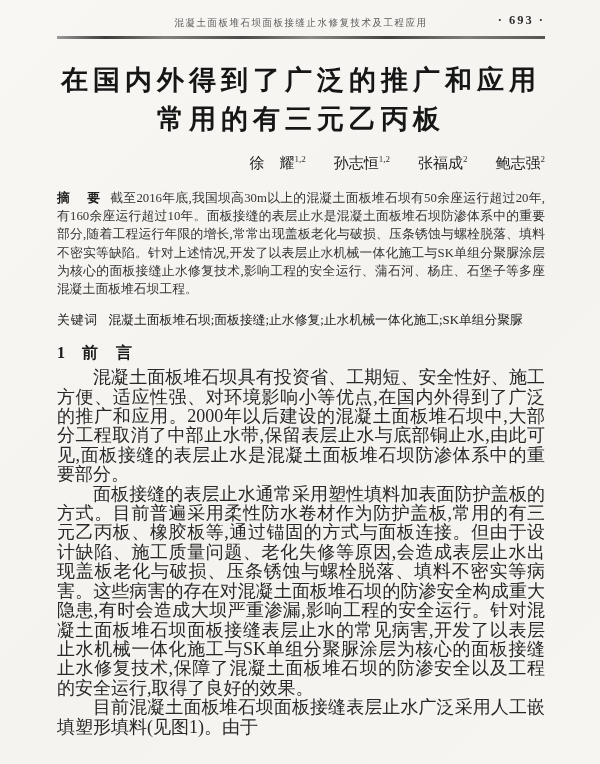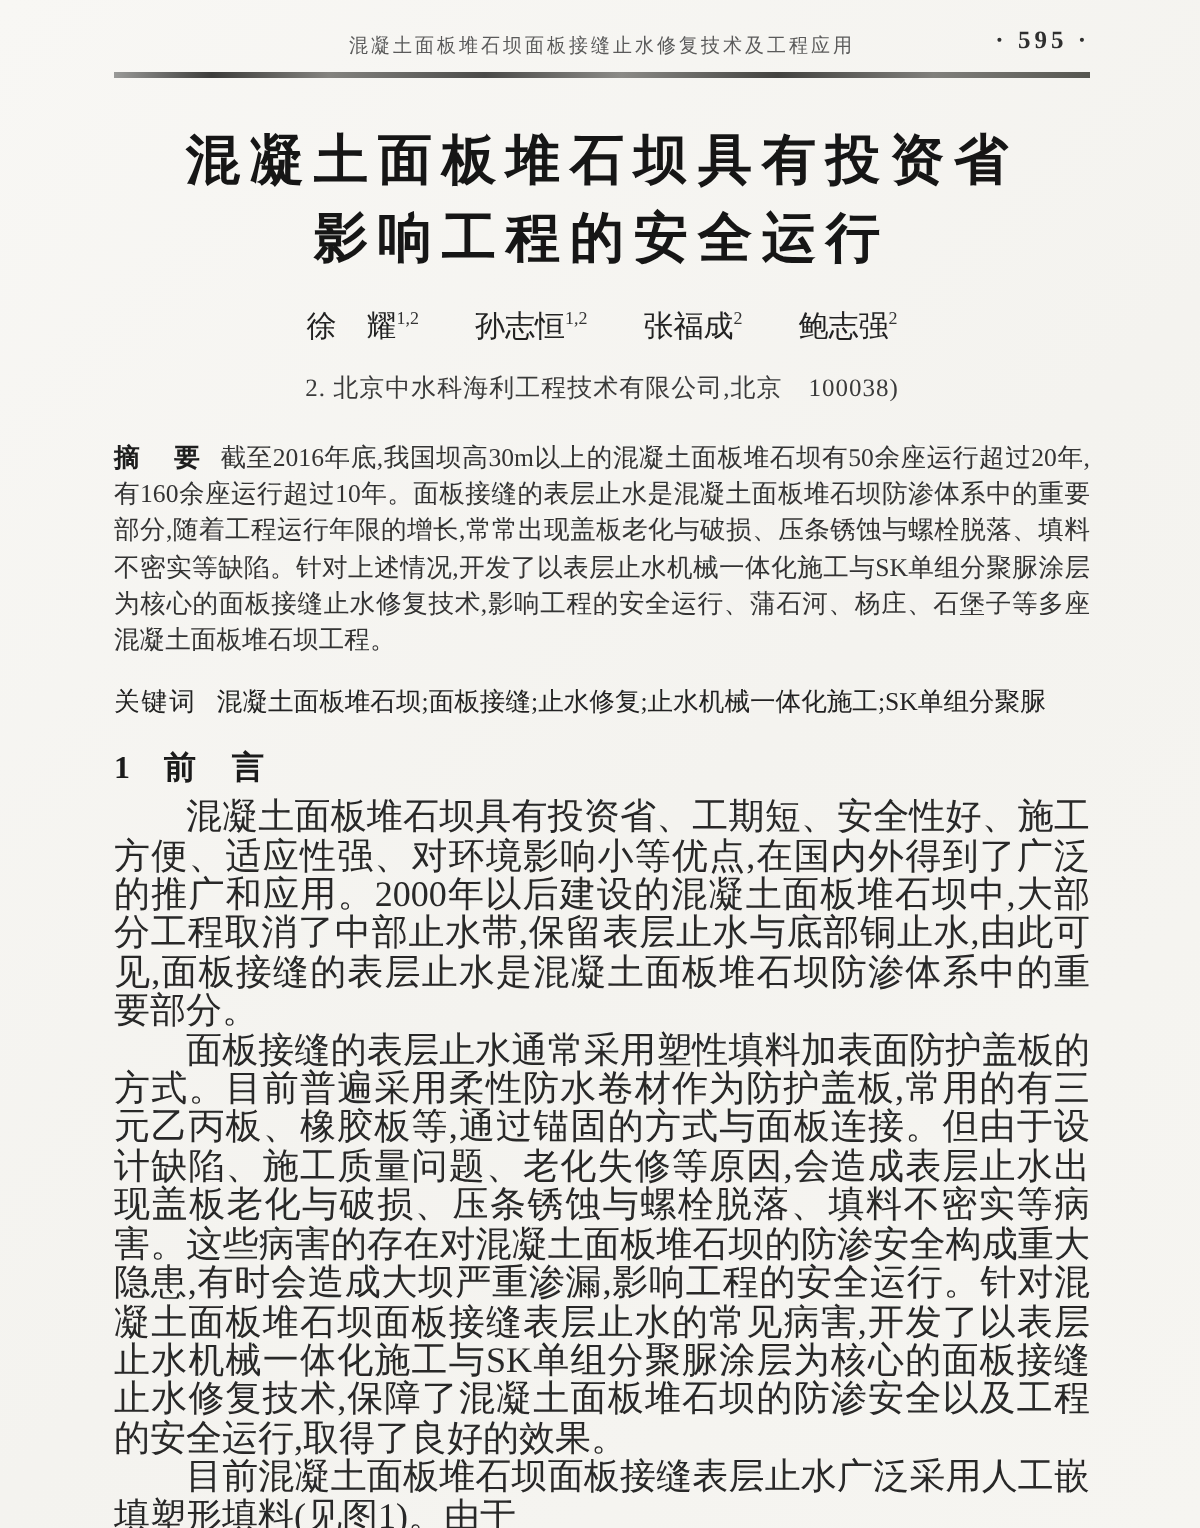--- a/index.html
+++ b/index.html
@@ -35,21 +35,21 @@
   }
   .title{
     margin:22px 0 0 0;
     text-align:center;
     font-size:27px;line-height:39px;
     font-weight:bold;color:#161616;
     letter-spacing:5px;
   }
   .authors{
     margin-top:15px;
-    display:flex;justify-content:center;align-items:flex-start;gap:28px;
+    display:flex;justify-content:flex-end;align-items:flex-start;gap:28px;
     font-size:15px;color:#222;
   }
   .authors .author sup{font-size:9px;letter-spacing:0;color:#333;}
   .affiliations{
     margin-top:11px;text-align:center;
     font-size:12.5px;line-height:20px;color:#3a3a3a;letter-spacing:0.5px;
   }
   .abstract{
     margin-top:16px;
     font-size:12.8px;line-height:18.2px;
@@ -74,38 +74,37 @@
     color:#282828;
   }
 </style>
 </head>
 <body>
 
 <div class="page">
 
   <div class="running-head">
     <span class="rh-text">混凝土面板堆石坝面板接缝止水修复技术及工程应用</span>
-    <span class="rh-page">· 595 ·</span>
+    <span class="rh-page">· 693 ·</span>
   </div>
   <hr class="head-rule">
 
   <h1 class="title">
-    <span>混凝土面板堆石坝具有投资省</span><br>
-    <span>影响工程的安全运行</span>
+    <span>在国内外得到了广泛的推广和应用</span><br>
+    <span>常用的有三元乙丙板</span>
   </h1>
 
   <div class="authors">
     <span class="author"><span>徐　耀</span><sup>1,2</sup></span>
     <span class="author"><span>孙志恒</span><sup>1,2</sup></span>
     <span class="author"><span>张福成</span><sup>2</sup></span>
     <span class="author"><span>鲍志强</span><sup>2</sup></span>
   </div>
 
   <div class="affiliations">
-    <div>2. 北京中水科海利工程技术有限公司,北京　100038)</div>
   </div>
 
   <p class="abstract">
     <span class="ab-label">摘　要</span><span>截至2016年底,我国坝高30m以上的混凝土面板堆石坝有50余座运行超过20年,有160余座运行超过10年。面板接缝的表层止水是混凝土面板堆石坝防渗体系中的重要部分,随着工程运行年限的增长,常常出现盖板老化与破损、压条锈蚀与螺栓脱落、填料不密实等缺陷。针对上述情况,开发了以表层止水机械一体化施工与SK单组分聚脲涂层为核心的面板接缝止水修复技术,影响工程的安全运行、蒲石河、杨庄、石堡子等多座混凝土面板堆石坝工程。</span>
   </p>
 
   <p class="keywords">
     <span class="kw-label">关键词</span><span>混凝土面板堆石坝;面板接缝;止水修复;止水机械一体化施工;SK单组分聚脲</span>
   </p>
 

